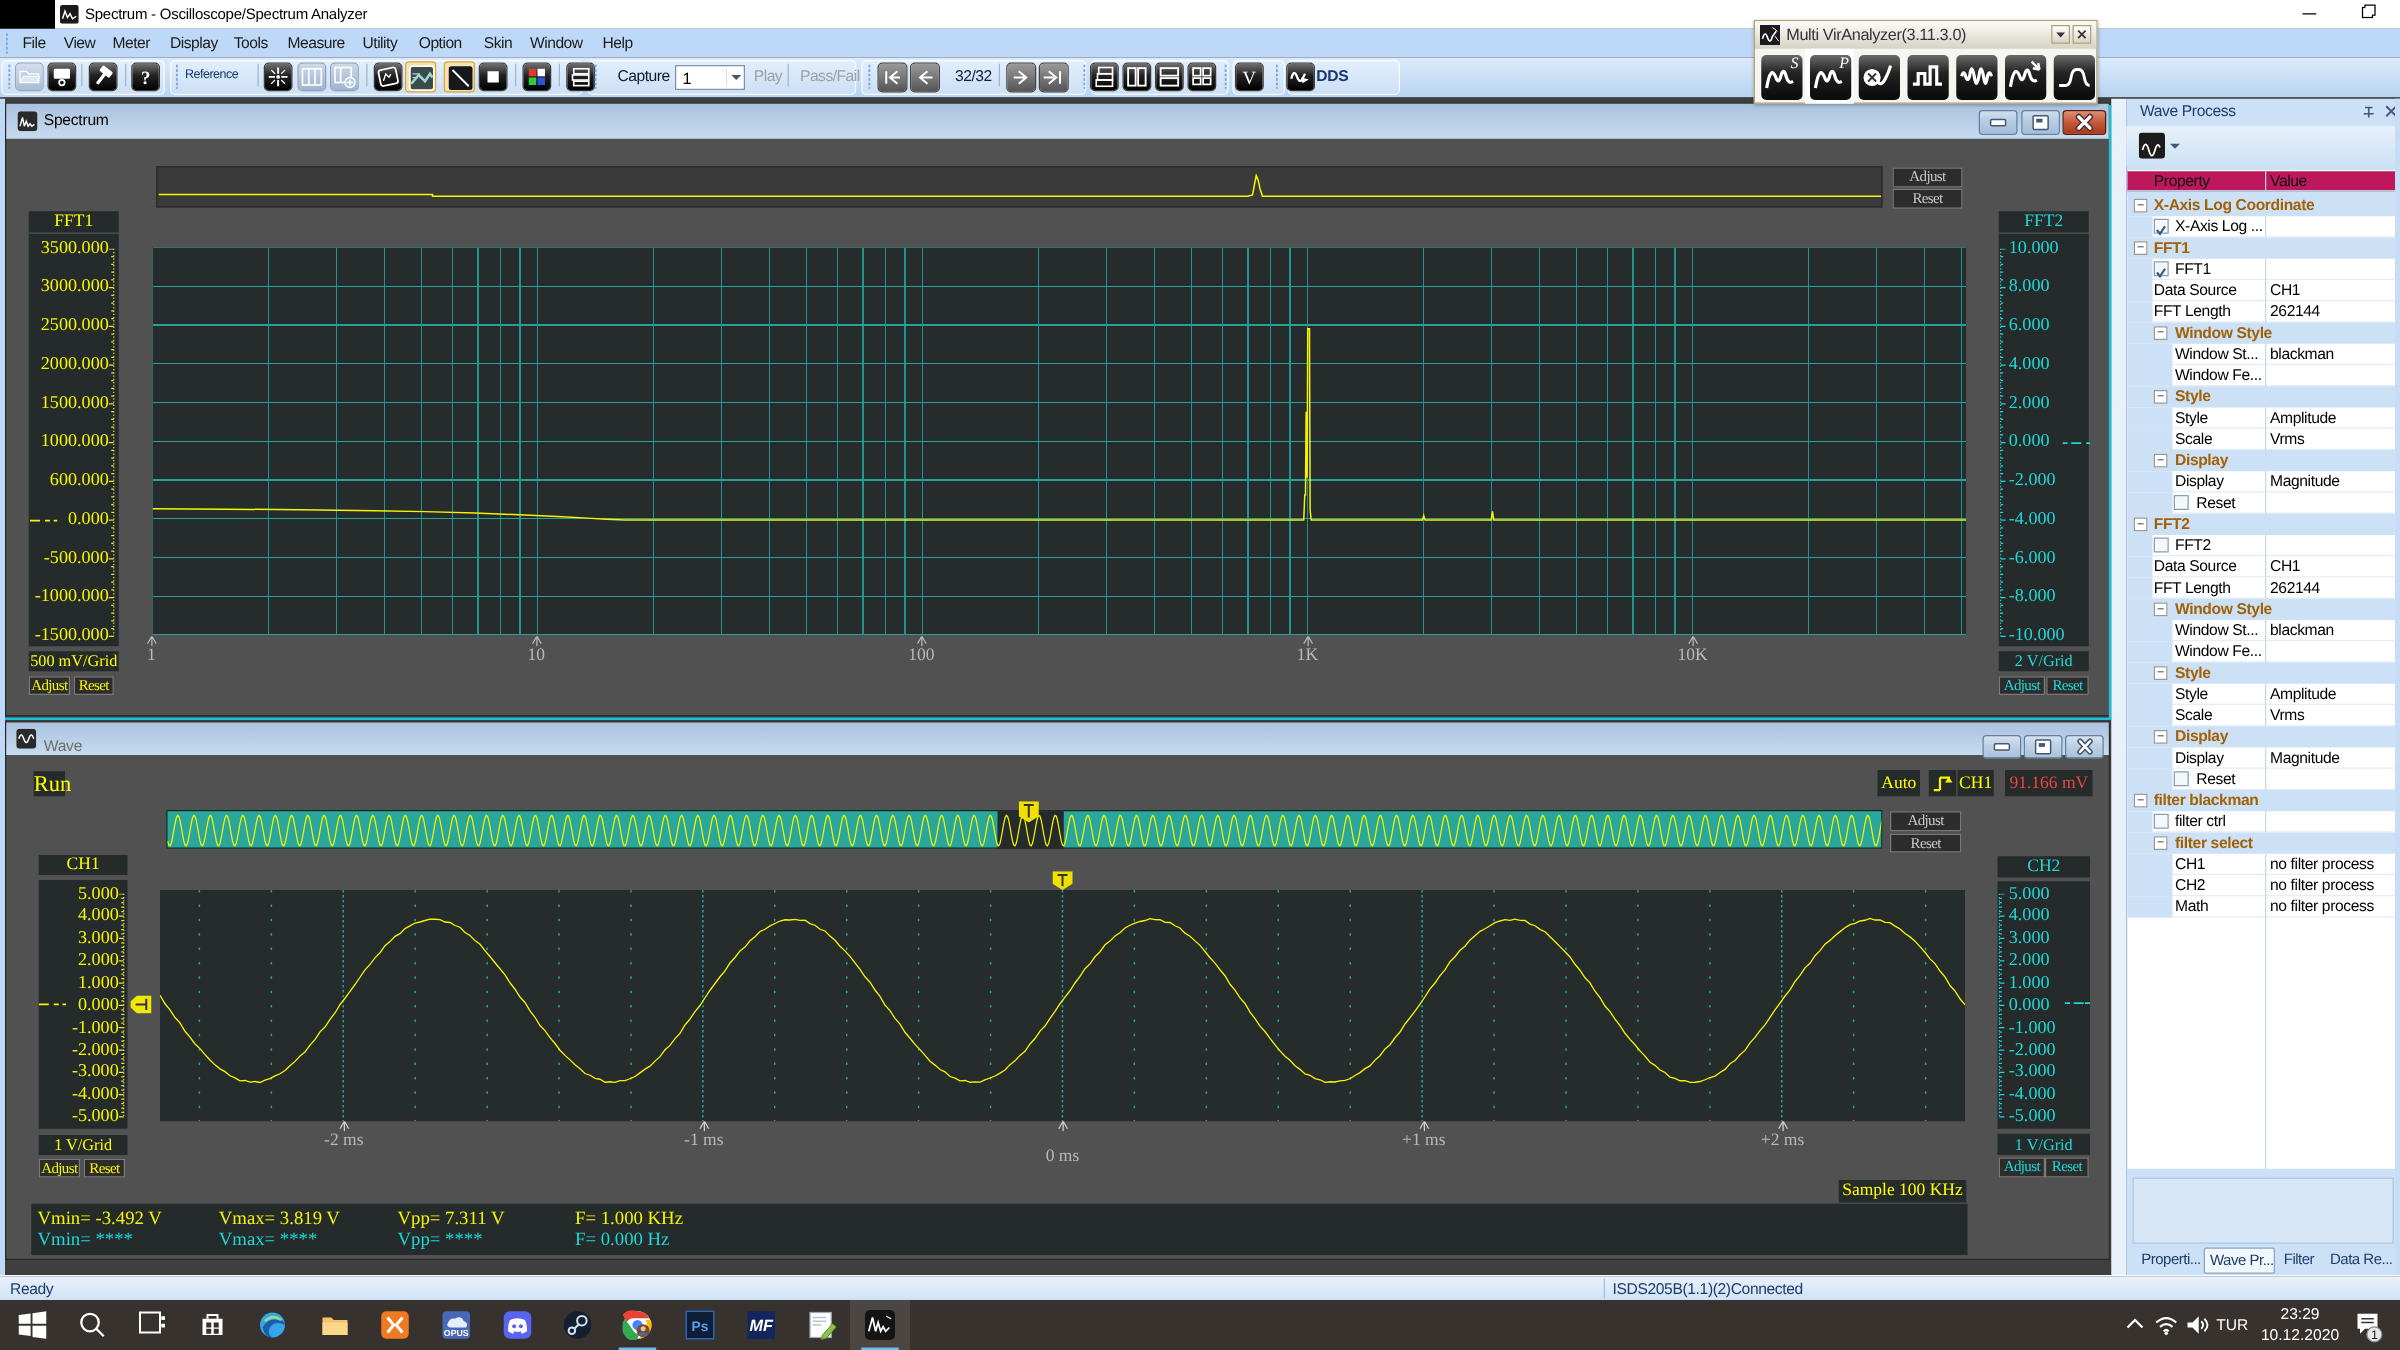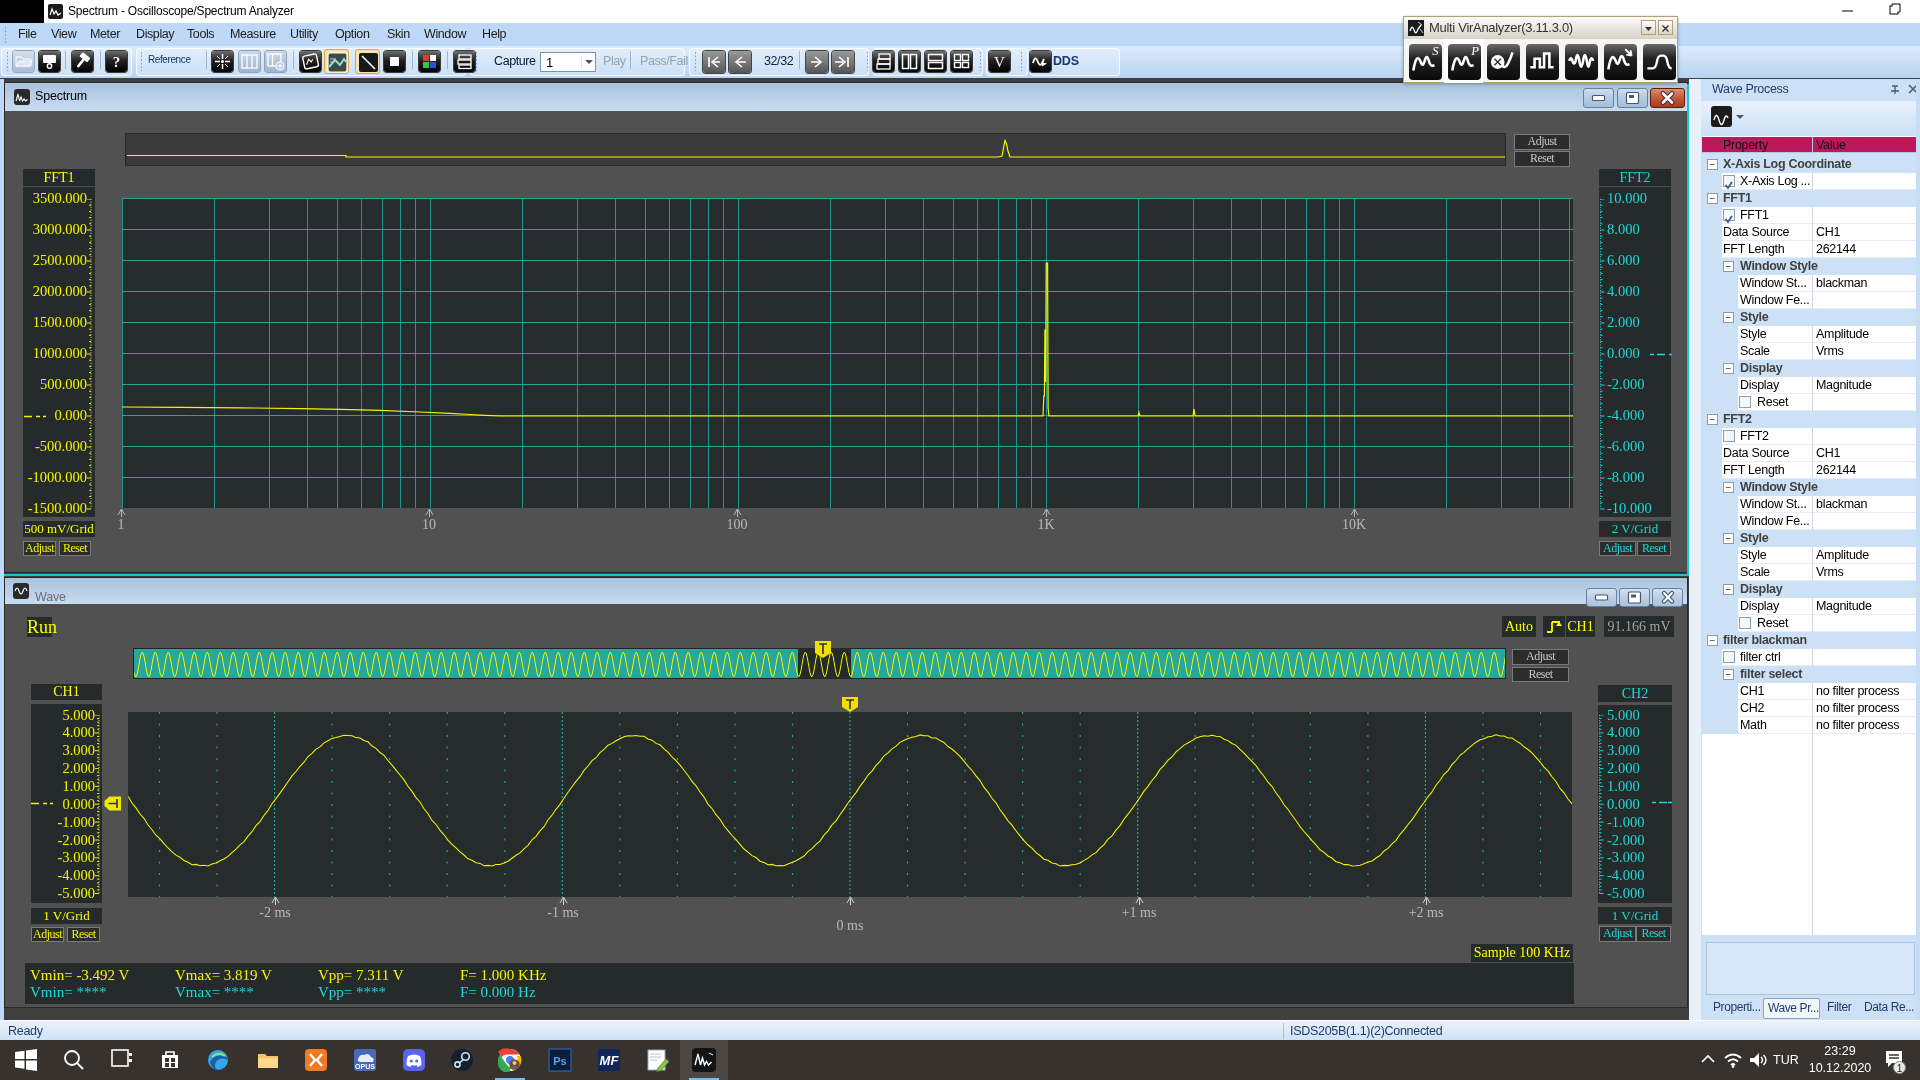--- a/index.html
+++ b/index.html
@@ -13,21 +13,21 @@
 .icbtn{position:absolute;width:21px;height:21px;border-radius:3px;background:linear-gradient(#6e6e6e,#222 45%,#000);box-shadow:0 0 0 1px #3c3c3c;}
 .icbtn svg{position:absolute;left:0;top:0;}
 .dis{background:linear-gradient(#ccd9ea,#9fb3cc);box-shadow:0 0 0 1px #8ba0bb;}
 .sep{position:absolute;width:1px;height:18px;background:#9fb6cf;top:5px;}
 .grip{position:absolute;width:3px;height:20px;top:5px;background-image:radial-gradient(circle,#79a7dc 1px,transparent 1.1px);background-size:3px 3.6px;}
 .navbtn{position:absolute;width:22px;height:22px;border-radius:3px;background:linear-gradient(#9a9a9a,#555);box-shadow:0 0 0 1px #444;}
 .tbgroup{position:absolute;top:2px;height:28px;border-radius:4px;background:rgba(255,255,255,0.25);border:1px solid rgba(255,255,255,0.8);}
 .pgrow{position:absolute;left:0;width:100%;height:17px;}
 .pgrow .nm{position:absolute;top:1px;font-size:12.5px;letter-spacing:-0.3px;color:#000;white-space:nowrap;}
 .pgrow .vl{position:absolute;left:114px;top:1px;font-size:12.5px;letter-spacing:-0.3px;color:#000;white-space:nowrap;}
-.grphead{position:absolute;font-size:12.5px;letter-spacing:-0.3px;font-weight:bold;color:#404040;white-space:nowrap;}
+.grphead{position:absolute;font-size:12.5px;letter-spacing:-0.3px;font-weight:bold;color:#a16207;white-space:nowrap;}
 .expbox{position:absolute;width:11px;height:11px;background:#fff;border:1px solid #999;top:3px;font-size:10px;line-height:9px;text-align:center;color:#333;}
 .chk{position:absolute;width:12px;height:12px;background:#f4f8fb;border:1px solid #8aa0b8;top:2px;}
 </style></head><body>
 <div class="abs" style="left:0;top:0;width:1920px;height:23px;background:#ffffff;margin-left:44px;">
  <svg class="abs" style="left:4px;top:4px" width="15" height="15">
       <rect x="0" y="0" width="15" height="15" rx="2" fill="#1a1a1a"></rect>
       <path d="M2 11 L4 5 L6 10 L8 7 L10 11 L13 9" stroke="#fff" stroke-width="1.2" fill="none"></path>
     </svg>
  <div class="abs" style="left:24px;top:4px;font-size:12px;letter-spacing:-0.2px;color:#000;">Spectrum - Oscilloscope/Spectrum Analyzer</div>
  <svg class="abs" style="left:1797px;top:3px" width="120" height="17">
@@ -263,21 +263,21 @@
 <div class="scopebtn abs gry" style="left:1514px;top:134px;width:56px;height:16px;">Adjust</div>
 <div class="scopebtn abs gry" style="left:1514px;top:151px;width:56px;height:16px;">Reset</div>
 <div class="dkbox abs" style="left:23px;top:169px;width:72px;height:17px;font-size:14px;line-height:17px;">FFT1</div>
 <div class="abs" style="left:23px;top:187px;width:72px;height:330px;background:#252a2a;">
     <div class="abs serif ylw" style="right:8px;top:4px;font-size:14.5px;line-height:15px;">3500.000</div>
     <div class="abs serif ylw" style="right:8px;top:35px;font-size:14.5px;line-height:15px;">3000.000</div>
     <div class="abs serif ylw" style="right:8px;top:66px;font-size:14.5px;line-height:15px;">2500.000</div>
     <div class="abs serif ylw" style="right:8px;top:97px;font-size:14.5px;line-height:15px;">2000.000</div>
     <div class="abs serif ylw" style="right:8px;top:128px;font-size:14.5px;line-height:15px;">1500.000</div>
     <div class="abs serif ylw" style="right:8px;top:159px;font-size:14.5px;line-height:15px;">1000.000</div>
-    <div class="abs serif ylw" style="right:8px;top:190px;font-size:14.5px;line-height:15px;">500.000</div>
+    <div class="abs serif ylw" style="right:8px;top:190px;font-size:14.5px;line-height:15px;">600.000</div>
     <div class="abs serif ylw" style="right:8px;top:221px;font-size:14.5px;line-height:15px;">0.000</div>
     <div class="abs serif ylw" style="right:8px;top:252px;font-size:14.5px;line-height:15px;">-500.000</div>
     <div class="abs serif ylw" style="right:8px;top:283px;font-size:14.5px;line-height:15px;">-1000.000</div>
     <div class="abs serif ylw" style="right:8px;top:314px;font-size:14.5px;line-height:15px;">-1500.000</div>
     <svg class="abs" style="left:62px;top:12px" width="8" height="312" stroke="#e8e830" stroke-width="1">
       <line x1="6" y1="0" x2="6" y2="310" stroke-dasharray="1 1.6"></line>
       <line x1="2" y1="0.0" x2="6" y2="0.0"></line>
       <line x1="4" y1="6.2" x2="6" y2="6.2"></line>
       <line x1="4" y1="12.4" x2="6" y2="12.4"></line>
       <line x1="4" y1="18.6" x2="6" y2="18.6"></line>
@@ -510,21 +510,21 @@
         </svg></div>
     </div>
   </div>
 <div class="dkbox abs" style="left:27px;top:617px;width:25px;height:20px;font-size:18px;line-height:20px;">Run</div>
 <div class="dkbox abs" style="left:1502px;top:616px;width:34px;height:21px;font-size:14px;line-height:21px;">Auto</div>
 <div class="dkbox abs" style="left:1543px;top:616px;width:22px;height:21px;"><svg width="22" height="21">
       <path d="M4 16 h5 M9 16 V6 M9 6 h8" stroke="#f5f500" stroke-width="1.8" fill="none"></path>
       <path d="M13 10 l3 -4.5 3 4.5 z" fill="#f5f500"></path>
     </svg></div>
 <div class="dkbox abs" style="left:1566px;top:616px;width:29px;height:21px;font-size:14px;line-height:21px;">CH1</div>
-<div class="dkbox abs" style="left:1604px;top:616px;width:70px;height:21px;font-size:14px;line-height:21px;color:#a3a3a3;">91.166 mV</div>
+<div class="dkbox abs" style="left:1604px;top:616px;width:70px;height:21px;font-size:14px;line-height:21px;color:#ef4444;">91.166 mV</div>
 <div class="abs" style="left:133px;top:648px;width:1373px;height:31px;background:#2aa79b;border:1px solid #1d2424;">
     <div class="abs" style="left:664px;top:-1px;width:53px;height:31px;background:#252a2a;"></div>
     <svg class="abs" style="left:0;top:0" width="1371" height="29">
       <path d="M0.0 23.7 L1.0 27.0 L2.0 27.7 L3.0 25.6 L4.0 21.2 L5.0 15.5 L6.0 9.8 L7.0 5.4 L8.0 3.3 L9.0 4.0 L10.0 7.3 L11.0 12.6 L12.0 18.4 L13.0 23.7 L14.0 27.0 L15.0 27.7 L16.0 25.6 L17.0 21.2 L18.0 15.5 L19.0 9.8 L20.0 5.4 L21.0 3.3 L22.0 4.0 L23.0 7.3 L24.0 12.6 L25.0 18.4 L26.0 23.7 L27.0 27.0 L28.0 27.7 L29.0 25.6 L30.0 21.2 L31.0 15.5 L32.0 9.8 L33.0 5.4 L34.0 3.3 L35.0 4.0 L36.0 7.3 L37.0 12.6 L38.0 18.4 L39.0 23.7 L40.0 27.0 L41.0 27.7 L42.0 25.6 L43.0 21.2 L44.0 15.5 L45.0 9.8 L46.0 5.4 L47.0 3.3 L48.0 4.0 L49.0 7.3 L50.0 12.6 L51.0 18.4 L52.0 23.7 L53.0 27.0 L54.0 27.7 L55.0 25.6 L56.0 21.2 L57.0 15.5 L58.0 9.8 L59.0 5.4 L60.0 3.3 L61.0 4.0 L62.0 7.3 L63.0 12.6 L64.0 18.4 L65.0 23.7 L66.0 27.0 L67.0 27.7 L68.0 25.6 L69.0 21.2 L70.0 15.5 L71.0 9.8 L72.0 5.4 L73.0 3.3 L74.0 4.0 L75.0 7.3 L76.0 12.6 L77.0 18.4 L78.0 23.7 L79.0 27.0 L80.0 27.7 L81.0 25.6 L82.0 21.2 L83.0 15.5 L84.0 9.8 L85.0 5.4 L86.0 3.3 L87.0 4.0 L88.0 7.3 L89.0 12.6 L90.0 18.4 L91.0 23.7 L92.0 27.0 L93.0 27.7 L94.0 25.6 L95.0 21.2 L96.0 15.5 L97.0 9.8 L98.0 5.4 L99.0 3.3 L100.0 4.0 L101.0 7.3 L102.0 12.6 L103.0 18.4 L104.0 23.7 L105.0 27.0 L106.0 27.7 L107.0 25.6 L108.0 21.2 L109.0 15.5 L110.0 9.8 L111.0 5.4 L112.0 3.3 L113.0 4.0 L114.0 7.3 L115.0 12.6 L116.0 18.4 L117.0 23.7 L118.0 27.0 L119.0 27.7 L120.0 25.6 L121.0 21.2 L122.0 15.5 L123.0 9.8 L124.0 5.4 L125.0 3.3 L126.0 4.0 L127.0 7.3 L128.0 12.6 L129.0 18.4 L130.0 23.7 L131.0 27.0 L132.0 27.7 L133.0 25.6 L134.0 21.2 L135.0 15.5 L136.0 9.8 L137.0 5.4 L138.0 3.3 L139.0 4.0 L140.0 7.3 L141.0 12.6 L142.0 18.4 L143.0 23.7 L144.0 27.0 L145.0 27.7 L146.0 25.6 L147.0 21.2 L148.0 15.5 L149.0 9.8 L150.0 5.4 L151.0 3.3 L152.0 4.0 L153.0 7.3 L154.0 12.6 L155.0 18.4 L156.0 23.7 L157.0 27.0 L158.0 27.7 L159.0 25.6 L160.0 21.2 L161.0 15.5 L162.0 9.8 L163.0 5.4 L164.0 3.3 L165.0 4.0 L166.0 7.3 L167.0 12.6 L168.0 18.4 L169.0 23.7 L170.0 27.0 L171.0 27.7 L172.0 25.6 L173.0 21.2 L174.0 15.5 L175.0 9.8 L176.0 5.4 L177.0 3.3 L178.0 4.0 L179.0 7.3 L180.0 12.6 L181.0 18.4 L182.0 23.7 L183.0 27.0 L184.0 27.7 L185.0 25.6 L186.0 21.2 L187.0 15.5 L188.0 9.8 L189.0 5.4 L190.0 3.3 L191.0 4.0 L192.0 7.3 L193.0 12.6 L194.0 18.4 L195.0 23.7 L196.0 27.0 L197.0 27.7 L198.0 25.6 L199.0 21.2 L200.0 15.5 L201.0 9.8 L202.0 5.4 L203.0 3.3 L204.0 4.0 L205.0 7.3 L206.0 12.6 L207.0 18.4 L208.0 23.7 L209.0 27.0 L210.0 27.7 L211.0 25.6 L212.0 21.2 L213.0 15.5 L214.0 9.8 L215.0 5.4 L216.0 3.3 L217.0 4.0 L218.0 7.3 L219.0 12.6 L220.0 18.4 L221.0 23.7 L222.0 27.0 L223.0 27.7 L224.0 25.6 L225.0 21.2 L226.0 15.5 L227.0 9.8 L228.0 5.4 L229.0 3.3 L230.0 4.0 L231.0 7.3 L232.0 12.6 L233.0 18.4 L234.0 23.7 L235.0 27.0 L236.0 27.7 L237.0 25.6 L238.0 21.2 L239.0 15.5 L240.0 9.8 L241.0 5.4 L242.0 3.3 L243.0 4.0 L244.0 7.3 L245.0 12.6 L246.0 18.4 L247.0 23.7 L248.0 27.0 L249.0 27.7 L250.0 25.6 L251.0 21.2 L252.0 15.5 L253.0 9.8 L254.0 5.4 L255.0 3.3 L256.0 4.0 L257.0 7.3 L258.0 12.6 L259.0 18.4 L260.0 23.7 L261.0 27.0 L262.0 27.7 L263.0 25.6 L264.0 21.2 L265.0 15.5 L266.0 9.8 L267.0 5.4 L268.0 3.3 L269.0 4.0 L270.0 7.3 L271.0 12.6 L272.0 18.4 L273.0 23.7 L274.0 27.0 L275.0 27.7 L276.0 25.6 L277.0 21.2 L278.0 15.5 L279.0 9.8 L280.0 5.4 L281.0 3.3 L282.0 4.0 L283.0 7.3 L284.0 12.6 L285.0 18.4 L286.0 23.7 L287.0 27.0 L288.0 27.7 L289.0 25.6 L290.0 21.2 L291.0 15.5 L292.0 9.8 L293.0 5.4 L294.0 3.3 L295.0 4.0 L296.0 7.3 L297.0 12.6 L298.0 18.4 L299.0 23.7 L300.0 27.0 L301.0 27.7 L302.0 25.6 L303.0 21.2 L304.0 15.5 L305.0 9.8 L306.0 5.4 L307.0 3.3 L308.0 4.0 L309.0 7.3 L310.0 12.6 L311.0 18.4 L312.0 23.7 L313.0 27.0 L314.0 27.7 L315.0 25.6 L316.0 21.2 L317.0 15.5 L318.0 9.8 L319.0 5.4 L320.0 3.3 L321.0 4.0 L322.0 7.3 L323.0 12.6 L324.0 18.4 L325.0 23.7 L326.0 27.0 L327.0 27.7 L328.0 25.6 L329.0 21.2 L330.0 15.5 L331.0 9.8 L332.0 5.4 L333.0 3.3 L334.0 4.0 L335.0 7.3 L336.0 12.6 L337.0 18.4 L338.0 23.7 L339.0 27.0 L340.0 27.7 L341.0 25.6 L342.0 21.2 L343.0 15.5 L344.0 9.8 L345.0 5.4 L346.0 3.3 L347.0 4.0 L348.0 7.3 L349.0 12.6 L350.0 18.4 L351.0 23.7 L352.0 27.0 L353.0 27.7 L354.0 25.6 L355.0 21.2 L356.0 15.5 L357.0 9.8 L358.0 5.4 L359.0 3.3 L360.0 4.0 L361.0 7.3 L362.0 12.6 L363.0 18.4 L364.0 23.7 L365.0 27.0 L366.0 27.7 L367.0 25.6 L368.0 21.2 L369.0 15.5 L370.0 9.8 L371.0 5.4 L372.0 3.3 L373.0 4.0 L374.0 7.3 L375.0 12.6 L376.0 18.4 L377.0 23.7 L378.0 27.0 L379.0 27.7 L380.0 25.6 L381.0 21.2 L382.0 15.5 L383.0 9.8 L384.0 5.4 L385.0 3.3 L386.0 4.0 L387.0 7.3 L388.0 12.6 L389.0 18.4 L390.0 23.7 L391.0 27.0 L392.0 27.7 L393.0 25.6 L394.0 21.2 L395.0 15.5 L396.0 9.8 L397.0 5.4 L398.0 3.3 L399.0 4.0 L400.0 7.3 L401.0 12.6 L402.0 18.4 L403.0 23.7 L404.0 27.0 L405.0 27.7 L406.0 25.6 L407.0 21.2 L408.0 15.5 L409.0 9.8 L410.0 5.4 L411.0 3.3 L412.0 4.0 L413.0 7.3 L414.0 12.6 L415.0 18.4 L416.0 23.7 L417.0 27.0 L418.0 27.7 L419.0 25.6 L420.0 21.2 L421.0 15.5 L422.0 9.8 L423.0 5.4 L424.0 3.3 L425.0 4.0 L426.0 7.3 L427.0 12.6 L428.0 18.4 L429.0 23.7 L430.0 27.0 L431.0 27.7 L432.0 25.6 L433.0 21.2 L434.0 15.5 L435.0 9.8 L436.0 5.4 L437.0 3.3 L438.0 4.0 L439.0 7.3 L440.0 12.6 L441.0 18.4 L442.0 23.7 L443.0 27.0 L444.0 27.7 L445.0 25.6 L446.0 21.2 L447.0 15.5 L448.0 9.8 L449.0 5.4 L450.0 3.3 L451.0 4.0 L452.0 7.3 L453.0 12.6 L454.0 18.4 L455.0 23.7 L456.0 27.0 L457.0 27.7 L458.0 25.6 L459.0 21.2 L460.0 15.5 L461.0 9.8 L462.0 5.4 L463.0 3.3 L464.0 4.0 L465.0 7.3 L466.0 12.6 L467.0 18.4 L468.0 23.7 L469.0 27.0 L470.0 27.7 L471.0 25.6 L472.0 21.2 L473.0 15.5 L474.0 9.8 L475.0 5.4 L476.0 3.3 L477.0 4.0 L478.0 7.3 L479.0 12.6 L480.0 18.4 L481.0 23.7 L482.0 27.0 L483.0 27.7 L484.0 25.6 L485.0 21.2 L486.0 15.5 L487.0 9.8 L488.0 5.4 L489.0 3.3 L490.0 4.0 L491.0 7.3 L492.0 12.6 L493.0 18.4 L494.0 23.7 L495.0 27.0 L496.0 27.7 L497.0 25.6 L498.0 21.2 L499.0 15.5 L500.0 9.8 L501.0 5.4 L502.0 3.3 L503.0 4.0 L504.0 7.3 L505.0 12.6 L506.0 18.4 L507.0 23.7 L508.0 27.0 L509.0 27.7 L510.0 25.6 L511.0 21.2 L512.0 15.5 L513.0 9.8 L514.0 5.4 L515.0 3.3 L516.0 4.0 L517.0 7.3 L518.0 12.6 L519.0 18.4 L520.0 23.7 L521.0 27.0 L522.0 27.7 L523.0 25.6 L524.0 21.2 L525.0 15.5 L526.0 9.8 L527.0 5.4 L528.0 3.3 L529.0 4.0 L530.0 7.3 L531.0 12.6 L532.0 18.4 L533.0 23.7 L534.0 27.0 L535.0 27.7 L536.0 25.6 L537.0 21.2 L538.0 15.5 L539.0 9.8 L540.0 5.4 L541.0 3.3 L542.0 4.0 L543.0 7.3 L544.0 12.6 L545.0 18.4 L546.0 23.7 L547.0 27.0 L548.0 27.7 L549.0 25.6 L550.0 21.2 L551.0 15.5 L552.0 9.8 L553.0 5.4 L554.0 3.3 L555.0 4.0 L556.0 7.3 L557.0 12.6 L558.0 18.4 L559.0 23.7 L560.0 27.0 L561.0 27.7 L562.0 25.6 L563.0 21.2 L564.0 15.5 L565.0 9.8 L566.0 5.4 L567.0 3.3 L568.0 4.0 L569.0 7.3 L570.0 12.6 L571.0 18.4 L572.0 23.7 L573.0 27.0 L574.0 27.7 L575.0 25.6 L576.0 21.2 L577.0 15.5 L578.0 9.8 L579.0 5.4 L580.0 3.3 L581.0 4.0 L582.0 7.3 L583.0 12.6 L584.0 18.4 L585.0 23.7 L586.0 27.0 L587.0 27.7 L588.0 25.6 L589.0 21.2 L590.0 15.5 L591.0 9.8 L592.0 5.4 L593.0 3.3 L594.0 4.0 L595.0 7.3 L596.0 12.6 L597.0 18.4 L598.0 23.7 L599.0 27.0 L600.0 27.7 L601.0 25.6 L602.0 21.2 L603.0 15.5 L604.0 9.8 L605.0 5.4 L606.0 3.3 L607.0 4.0 L608.0 7.3 L609.0 12.6 L610.0 18.4 L611.0 23.7 L612.0 27.0 L613.0 27.7 L614.0 25.6 L615.0 21.2 L616.0 15.5 L617.0 9.8 L618.0 5.4 L619.0 3.3 L620.0 4.0 L621.0 7.3 L622.0 12.6 L623.0 18.4 L624.0 23.7 L625.0 27.0 L626.0 27.7 L627.0 25.6 L628.0 21.2 L629.0 15.5 L630.0 9.8 L631.0 5.4 L632.0 3.3 L633.0 4.0 L634.0 7.3 L635.0 12.6 L636.0 18.4 L637.0 23.7 L638.0 27.0 L639.0 27.7 L640.0 25.6 L641.0 21.2 L642.0 15.5 L643.0 9.8 L644.0 5.4 L645.0 3.3 L646.0 4.0 L647.0 7.3 L648.0 12.6 L649.0 18.4 L650.0 23.7 L651.0 27.0 L652.0 27.7 L653.0 25.6 L654.0 21.2 L655.0 15.5 L656.0 9.8 L657.0 5.4 L658.0 3.3 L659.0 4.0 L660.0 7.3 L661.0 12.6 L662.0 18.4 L663.0 23.7 L664.0 27.0 L665.0 27.7 L666.0 25.6 L667.0 21.2 L668.0 15.5 L669.0 9.8 L670.0 5.4 L671.0 3.3 L672.0 4.0 L673.0 7.3 L674.0 12.6 L675.0 18.4 L676.0 23.7 L677.0 27.0 L678.0 27.7 L679.0 25.6 L680.0 21.2 L681.0 15.5 L682.0 9.8 L683.0 5.4 L684.0 3.3 L685.0 4.0 L686.0 7.3 L687.0 12.6 L688.0 18.4 L689.0 23.7 L690.0 27.0 L691.0 27.7 L692.0 25.6 L693.0 21.2 L694.0 15.5 L695.0 9.8 L696.0 5.4 L697.0 3.3 L698.0 4.0 L699.0 7.3 L700.0 12.6 L701.0 18.4 L702.0 23.7 L703.0 27.0 L704.0 27.7 L705.0 25.6 L706.0 21.2 L707.0 15.5 L708.0 9.8 L709.0 5.4 L710.0 3.3 L711.0 4.0 L712.0 7.3 L713.0 12.6 L714.0 18.4 L715.0 23.7 L716.0 27.0 L717.0 27.7 L718.0 25.6 L719.0 21.2 L720.0 15.5 L721.0 9.8 L722.0 5.4 L723.0 3.3 L724.0 4.0 L725.0 7.3 L726.0 12.6 L727.0 18.4 L728.0 23.7 L729.0 27.0 L730.0 27.7 L731.0 25.6 L732.0 21.2 L733.0 15.5 L734.0 9.8 L735.0 5.4 L736.0 3.3 L737.0 4.0 L738.0 7.3 L739.0 12.6 L740.0 18.4 L741.0 23.7 L742.0 27.0 L743.0 27.7 L744.0 25.6 L745.0 21.2 L746.0 15.5 L747.0 9.8 L748.0 5.4 L749.0 3.3 L750.0 4.0 L751.0 7.3 L752.0 12.6 L753.0 18.4 L754.0 23.7 L755.0 27.0 L756.0 27.7 L757.0 25.6 L758.0 21.2 L759.0 15.5 L760.0 9.8 L761.0 5.4 L762.0 3.3 L763.0 4.0 L764.0 7.3 L765.0 12.6 L766.0 18.4 L767.0 23.7 L768.0 27.0 L769.0 27.7 L770.0 25.6 L771.0 21.2 L772.0 15.5 L773.0 9.8 L774.0 5.4 L775.0 3.3 L776.0 4.0 L777.0 7.3 L778.0 12.6 L779.0 18.4 L780.0 23.7 L781.0 27.0 L782.0 27.7 L783.0 25.6 L784.0 21.2 L785.0 15.5 L786.0 9.8 L787.0 5.4 L788.0 3.3 L789.0 4.0 L790.0 7.3 L791.0 12.6 L792.0 18.4 L793.0 23.7 L794.0 27.0 L795.0 27.7 L796.0 25.6 L797.0 21.2 L798.0 15.5 L799.0 9.8 L800.0 5.4 L801.0 3.3 L802.0 4.0 L803.0 7.3 L804.0 12.6 L805.0 18.4 L806.0 23.7 L807.0 27.0 L808.0 27.7 L809.0 25.6 L810.0 21.2 L811.0 15.5 L812.0 9.8 L813.0 5.4 L814.0 3.3 L815.0 4.0 L816.0 7.3 L817.0 12.6 L818.0 18.4 L819.0 23.7 L820.0 27.0 L821.0 27.7 L822.0 25.6 L823.0 21.2 L824.0 15.5 L825.0 9.8 L826.0 5.4 L827.0 3.3 L828.0 4.0 L829.0 7.3 L830.0 12.6 L831.0 18.4 L832.0 23.7 L833.0 27.0 L834.0 27.7 L835.0 25.6 L836.0 21.2 L837.0 15.5 L838.0 9.8 L839.0 5.4 L840.0 3.3 L841.0 4.0 L842.0 7.3 L843.0 12.6 L844.0 18.4 L845.0 23.7 L846.0 27.0 L847.0 27.7 L848.0 25.6 L849.0 21.2 L850.0 15.5 L851.0 9.8 L852.0 5.4 L853.0 3.3 L854.0 4.0 L855.0 7.3 L856.0 12.6 L857.0 18.4 L858.0 23.7 L859.0 27.0 L860.0 27.7 L861.0 25.6 L862.0 21.2 L863.0 15.5 L864.0 9.8 L865.0 5.4 L866.0 3.3 L867.0 4.0 L868.0 7.3 L869.0 12.6 L870.0 18.4 L871.0 23.7 L872.0 27.0 L873.0 27.7 L874.0 25.6 L875.0 21.2 L876.0 15.5 L877.0 9.8 L878.0 5.4 L879.0 3.3 L880.0 4.0 L881.0 7.3 L882.0 12.6 L883.0 18.4 L884.0 23.7 L885.0 27.0 L886.0 27.7 L887.0 25.6 L888.0 21.2 L889.0 15.5 L890.0 9.8 L891.0 5.4 L892.0 3.3 L893.0 4.0 L894.0 7.3 L895.0 12.6 L896.0 18.4 L897.0 23.7 L898.0 27.0 L899.0 27.7 L900.0 25.6 L901.0 21.2 L902.0 15.5 L903.0 9.8 L904.0 5.4 L905.0 3.3 L906.0 4.0 L907.0 7.3 L908.0 12.6 L909.0 18.4 L910.0 23.7 L911.0 27.0 L912.0 27.7 L913.0 25.6 L914.0 21.2 L915.0 15.5 L916.0 9.8 L917.0 5.4 L918.0 3.3 L919.0 4.0 L920.0 7.3 L921.0 12.6 L922.0 18.4 L923.0 23.7 L924.0 27.0 L925.0 27.7 L926.0 25.6 L927.0 21.2 L928.0 15.5 L929.0 9.8 L930.0 5.4 L931.0 3.3 L932.0 4.0 L933.0 7.3 L934.0 12.6 L935.0 18.4 L936.0 23.7 L937.0 27.0 L938.0 27.7 L939.0 25.6 L940.0 21.2 L941.0 15.5 L942.0 9.8 L943.0 5.4 L944.0 3.3 L945.0 4.0 L946.0 7.3 L947.0 12.6 L948.0 18.4 L949.0 23.7 L950.0 27.0 L951.0 27.7 L952.0 25.6 L953.0 21.2 L954.0 15.5 L955.0 9.8 L956.0 5.4 L957.0 3.3 L958.0 4.0 L959.0 7.3 L960.0 12.6 L961.0 18.4 L962.0 23.7 L963.0 27.0 L964.0 27.7 L965.0 25.6 L966.0 21.2 L967.0 15.5 L968.0 9.8 L969.0 5.4 L970.0 3.3 L971.0 4.0 L972.0 7.3 L973.0 12.6 L974.0 18.4 L975.0 23.7 L976.0 27.0 L977.0 27.7 L978.0 25.6 L979.0 21.2 L980.0 15.5 L981.0 9.8 L982.0 5.4 L983.0 3.3 L984.0 4.0 L985.0 7.3 L986.0 12.6 L987.0 18.4 L988.0 23.7 L989.0 27.0 L990.0 27.7 L991.0 25.6 L992.0 21.2 L993.0 15.5 L994.0 9.8 L995.0 5.4 L996.0 3.3 L997.0 4.0 L998.0 7.3 L999.0 12.6 L1000.0 18.4 L1001.0 23.7 L1002.0 27.0 L1003.0 27.7 L1004.0 25.6 L1005.0 21.2 L1006.0 15.5 L1007.0 9.8 L1008.0 5.4 L1009.0 3.3 L1010.0 4.0 L1011.0 7.3 L1012.0 12.6 L1013.0 18.4 L1014.0 23.7 L1015.0 27.0 L1016.0 27.7 L1017.0 25.6 L1018.0 21.2 L1019.0 15.5 L1020.0 9.8 L1021.0 5.4 L1022.0 3.3 L1023.0 4.0 L1024.0 7.3 L1025.0 12.6 L1026.0 18.4 L1027.0 23.7 L1028.0 27.0 L1029.0 27.7 L1030.0 25.6 L1031.0 21.2 L1032.0 15.5 L1033.0 9.8 L1034.0 5.4 L1035.0 3.3 L1036.0 4.0 L1037.0 7.3 L1038.0 12.6 L1039.0 18.4 L1040.0 23.7 L1041.0 27.0 L1042.0 27.7 L1043.0 25.6 L1044.0 21.2 L1045.0 15.5 L1046.0 9.8 L1047.0 5.4 L1048.0 3.3 L1049.0 4.0 L1050.0 7.3 L1051.0 12.6 L1052.0 18.4 L1053.0 23.7 L1054.0 27.0 L1055.0 27.7 L1056.0 25.6 L1057.0 21.2 L1058.0 15.5 L1059.0 9.8 L1060.0 5.4 L1061.0 3.3 L1062.0 4.0 L1063.0 7.3 L1064.0 12.6 L1065.0 18.4 L1066.0 23.7 L1067.0 27.0 L1068.0 27.7 L1069.0 25.6 L1070.0 21.2 L1071.0 15.5 L1072.0 9.8 L1073.0 5.4 L1074.0 3.3 L1075.0 4.0 L1076.0 7.3 L1077.0 12.6 L1078.0 18.4 L1079.0 23.7 L1080.0 27.0 L1081.0 27.7 L1082.0 25.6 L1083.0 21.2 L1084.0 15.5 L1085.0 9.8 L1086.0 5.4 L1087.0 3.3 L1088.0 4.0 L1089.0 7.3 L1090.0 12.6 L1091.0 18.4 L1092.0 23.7 L1093.0 27.0 L1094.0 27.7 L1095.0 25.6 L1096.0 21.2 L1097.0 15.5 L1098.0 9.8 L1099.0 5.4 L1100.0 3.3 L1101.0 4.0 L1102.0 7.3 L1103.0 12.6 L1104.0 18.4 L1105.0 23.7 L1106.0 27.0 L1107.0 27.7 L1108.0 25.6 L1109.0 21.2 L1110.0 15.5 L1111.0 9.8 L1112.0 5.4 L1113.0 3.3 L1114.0 4.0 L1115.0 7.3 L1116.0 12.6 L1117.0 18.4 L1118.0 23.7 L1119.0 27.0 L1120.0 27.7 L1121.0 25.6 L1122.0 21.2 L1123.0 15.5 L1124.0 9.8 L1125.0 5.4 L1126.0 3.3 L1127.0 4.0 L1128.0 7.3 L1129.0 12.6 L1130.0 18.4 L1131.0 23.7 L1132.0 27.0 L1133.0 27.7 L1134.0 25.6 L1135.0 21.2 L1136.0 15.5 L1137.0 9.8 L1138.0 5.4 L1139.0 3.3 L1140.0 4.0 L1141.0 7.3 L1142.0 12.6 L1143.0 18.4 L1144.0 23.7 L1145.0 27.0 L1146.0 27.7 L1147.0 25.6 L1148.0 21.2 L1149.0 15.5 L1150.0 9.8 L1151.0 5.4 L1152.0 3.3 L1153.0 4.0 L1154.0 7.3 L1155.0 12.6 L1156.0 18.4 L1157.0 23.7 L1158.0 27.0 L1159.0 27.7 L1160.0 25.6 L1161.0 21.2 L1162.0 15.5 L1163.0 9.8 L1164.0 5.4 L1165.0 3.3 L1166.0 4.0 L1167.0 7.3 L1168.0 12.6 L1169.0 18.4 L1170.0 23.7 L1171.0 27.0 L1172.0 27.7 L1173.0 25.6 L1174.0 21.2 L1175.0 15.5 L1176.0 9.8 L1177.0 5.4 L1178.0 3.3 L1179.0 4.0 L1180.0 7.3 L1181.0 12.6 L1182.0 18.4 L1183.0 23.7 L1184.0 27.0 L1185.0 27.7 L1186.0 25.6 L1187.0 21.2 L1188.0 15.5 L1189.0 9.8 L1190.0 5.4 L1191.0 3.3 L1192.0 4.0 L1193.0 7.3 L1194.0 12.6 L1195.0 18.4 L1196.0 23.7 L1197.0 27.0 L1198.0 27.7 L1199.0 25.6 L1200.0 21.2 L1201.0 15.5 L1202.0 9.8 L1203.0 5.4 L1204.0 3.3 L1205.0 4.0 L1206.0 7.3 L1207.0 12.6 L1208.0 18.4 L1209.0 23.7 L1210.0 27.0 L1211.0 27.7 L1212.0 25.6 L1213.0 21.2 L1214.0 15.5 L1215.0 9.8 L1216.0 5.4 L1217.0 3.3 L1218.0 4.0 L1219.0 7.3 L1220.0 12.6 L1221.0 18.4 L1222.0 23.7 L1223.0 27.0 L1224.0 27.7 L1225.0 25.6 L1226.0 21.2 L1227.0 15.5 L1228.0 9.8 L1229.0 5.4 L1230.0 3.3 L1231.0 4.0 L1232.0 7.3 L1233.0 12.6 L1234.0 18.4 L1235.0 23.7 L1236.0 27.0 L1237.0 27.7 L1238.0 25.6 L1239.0 21.2 L1240.0 15.5 L1241.0 9.8 L1242.0 5.4 L1243.0 3.3 L1244.0 4.0 L1245.0 7.3 L1246.0 12.6 L1247.0 18.4 L1248.0 23.7 L1249.0 27.0 L1250.0 27.7 L1251.0 25.6 L1252.0 21.2 L1253.0 15.5 L1254.0 9.8 L1255.0 5.4 L1256.0 3.3 L1257.0 4.0 L1258.0 7.3 L1259.0 12.6 L1260.0 18.4 L1261.0 23.7 L1262.0 27.0 L1263.0 27.7 L1264.0 25.6 L1265.0 21.2 L1266.0 15.5 L1267.0 9.8 L1268.0 5.4 L1269.0 3.3 L1270.0 4.0 L1271.0 7.3 L1272.0 12.6 L1273.0 18.4 L1274.0 23.7 L1275.0 27.0 L1276.0 27.7 L1277.0 25.6 L1278.0 21.2 L1279.0 15.5 L1280.0 9.8 L1281.0 5.4 L1282.0 3.3 L1283.0 4.0 L1284.0 7.3 L1285.0 12.6 L1286.0 18.4 L1287.0 23.7 L1288.0 27.0 L1289.0 27.7 L1290.0 25.6 L1291.0 21.2 L1292.0 15.5 L1293.0 9.8 L1294.0 5.4 L1295.0 3.3 L1296.0 4.0 L1297.0 7.3 L1298.0 12.6 L1299.0 18.4 L1300.0 23.7 L1301.0 27.0 L1302.0 27.7 L1303.0 25.6 L1304.0 21.2 L1305.0 15.5 L1306.0 9.8 L1307.0 5.4 L1308.0 3.3 L1309.0 4.0 L1310.0 7.3 L1311.0 12.6 L1312.0 18.4 L1313.0 23.7 L1314.0 27.0 L1315.0 27.7 L1316.0 25.6 L1317.0 21.2 L1318.0 15.5 L1319.0 9.8 L1320.0 5.4 L1321.0 3.3 L1322.0 4.0 L1323.0 7.3 L1324.0 12.6 L1325.0 18.4 L1326.0 23.7 L1327.0 27.0 L1328.0 27.7 L1329.0 25.6 L1330.0 21.2 L1331.0 15.5 L1332.0 9.8 L1333.0 5.4 L1334.0 3.3 L1335.0 4.0 L1336.0 7.3 L1337.0 12.6 L1338.0 18.4 L1339.0 23.7 L1340.0 27.0 L1341.0 27.7 L1342.0 25.6 L1343.0 21.2 L1344.0 15.5 L1345.0 9.8 L1346.0 5.4 L1347.0 3.3 L1348.0 4.0 L1349.0 7.3 L1350.0 12.6 L1351.0 18.4 L1352.0 23.7 L1353.0 27.0 L1354.0 27.7 L1355.0 25.6 L1356.0 21.2 L1357.0 15.5 L1358.0 9.8 L1359.0 5.4 L1360.0 3.3 L1361.0 4.0 L1362.0 7.3 L1363.0 12.6 L1364.0 18.4 L1365.0 23.7 L1366.0 27.0 L1367.0 27.7 L1368.0 25.6 L1369.0 21.2 L1370.0 15.5 L1371.0 9.8 L1372.0 5.4 L1373.0 3.3" stroke="#f5f500" stroke-width="1" fill="none"></path>
     </svg>
   </div>
 <div class="scopebtn abs gry" style="left:1512px;top:649px;width:57px;height:16px;">Adjust</div>
 <div class="scopebtn abs gry" style="left:1512px;top:667px;width:57px;height:15px;">Reset</div>
 <svg class="abs" style="left:815px;top:641px" width="17" height="18">
     <path d="M0 0 h16 v12 l-8 5 -8 -5 z" fill="#f0e000"></path>

